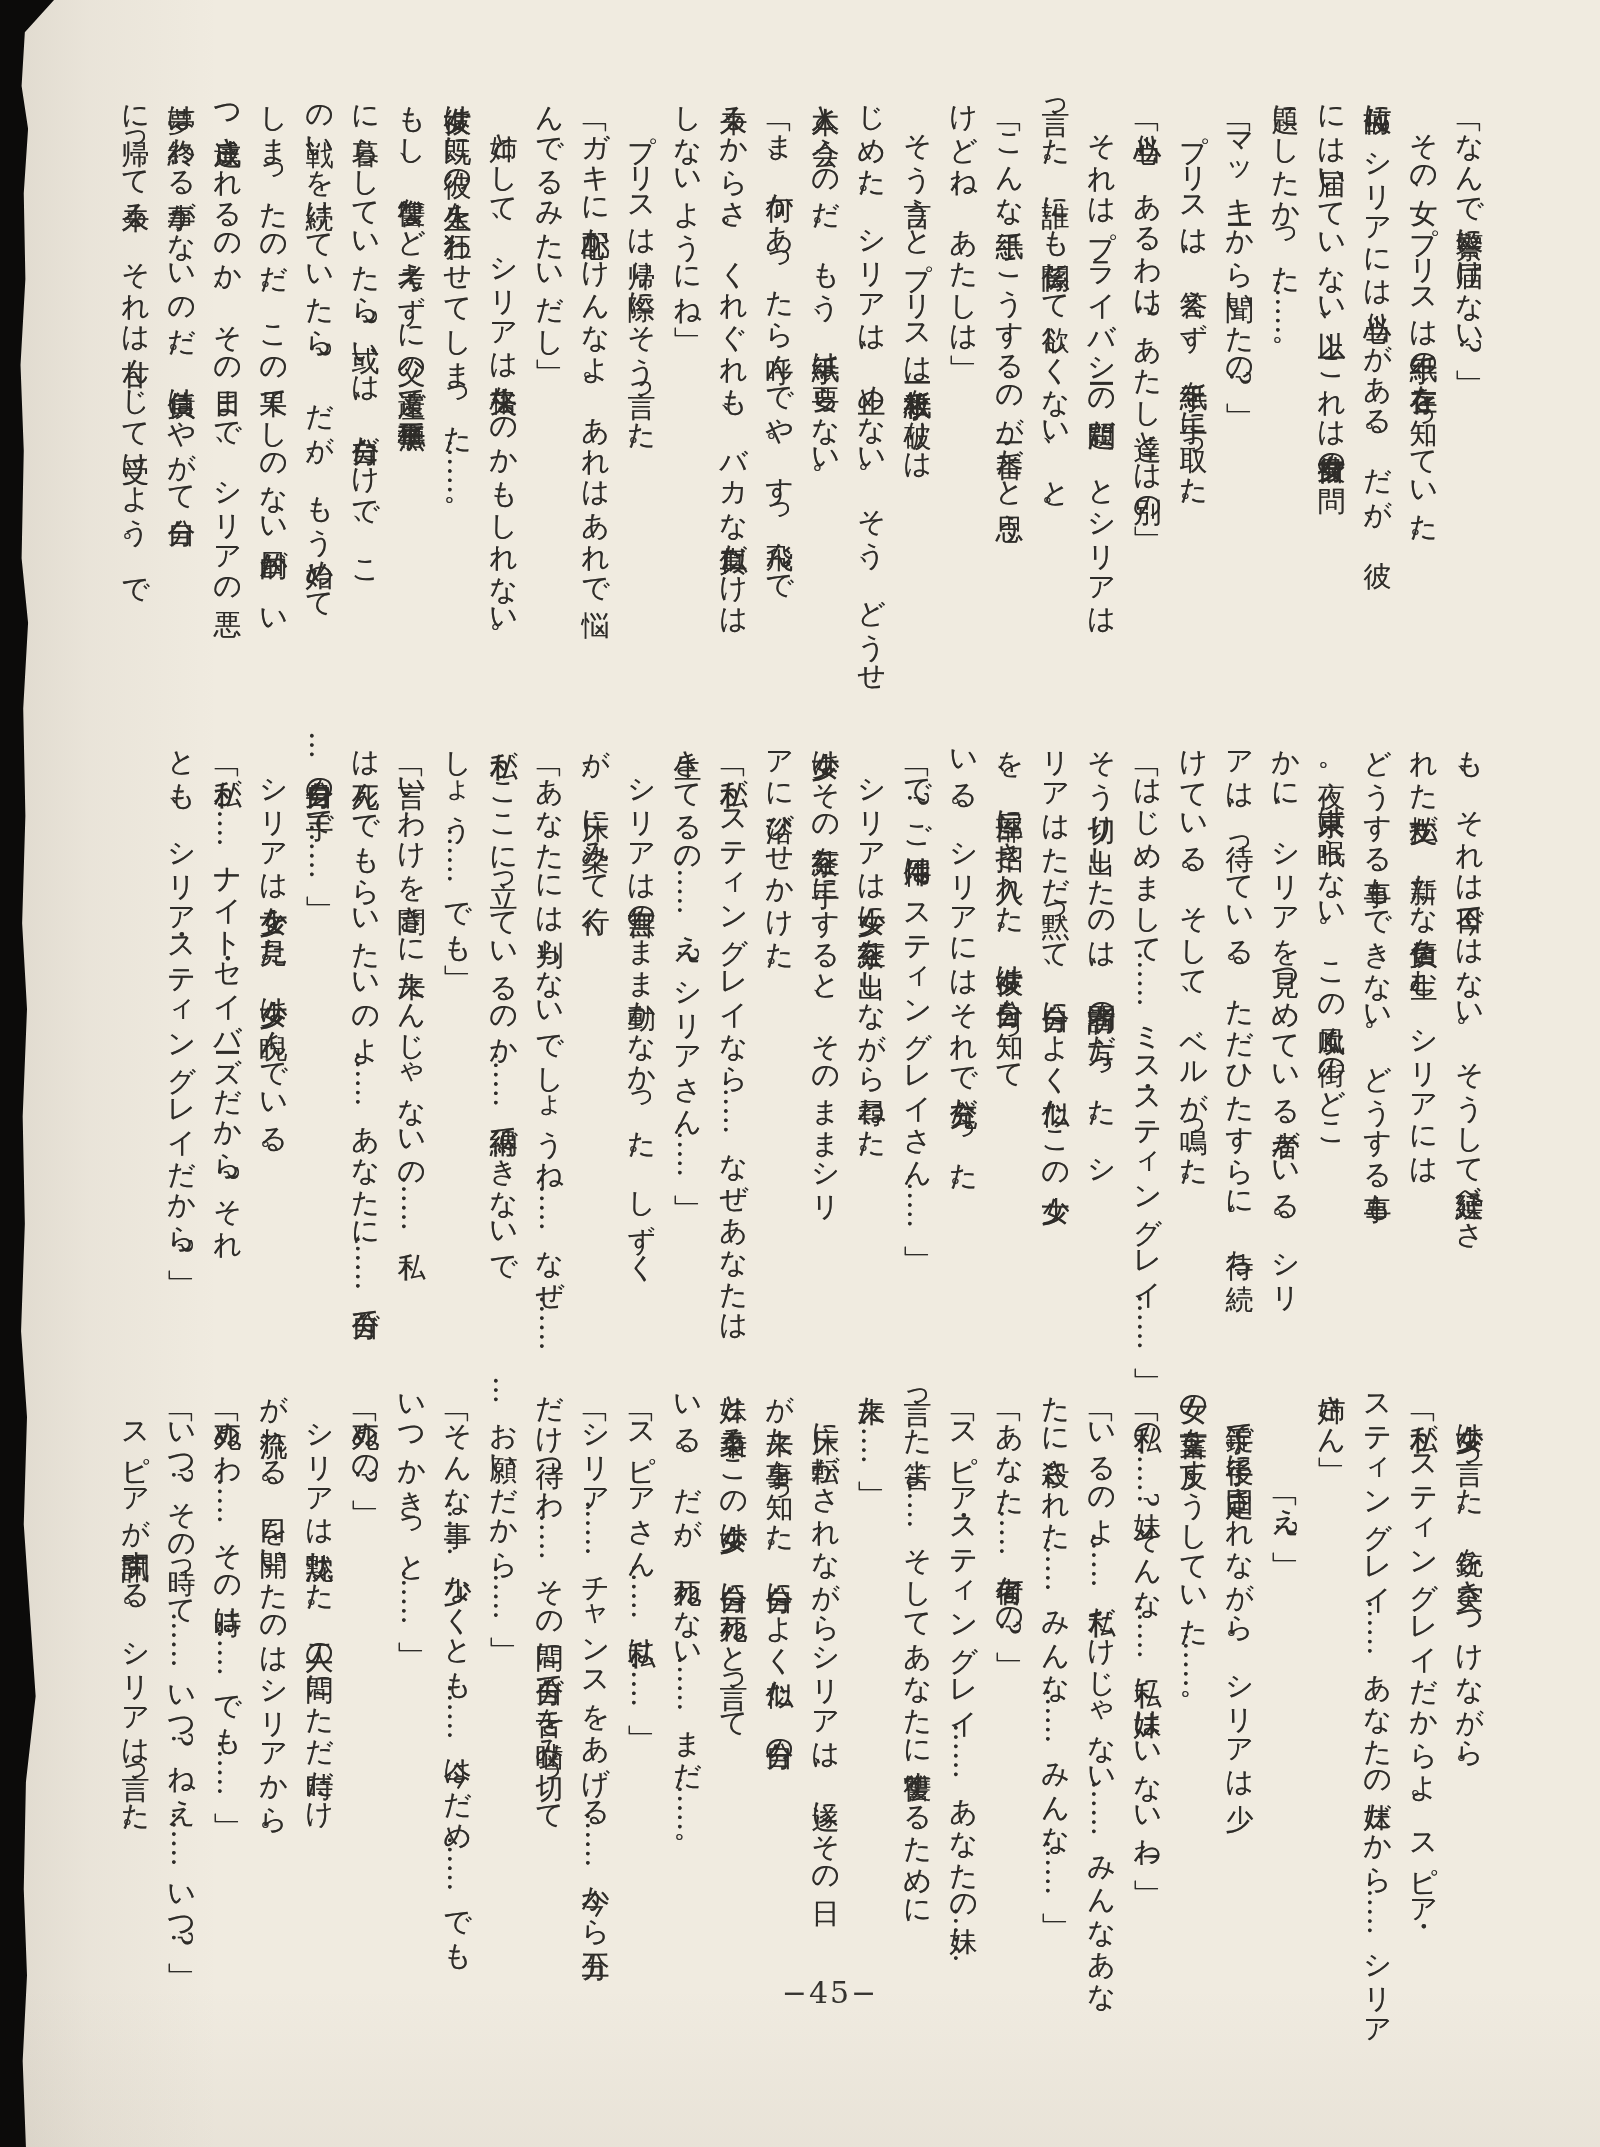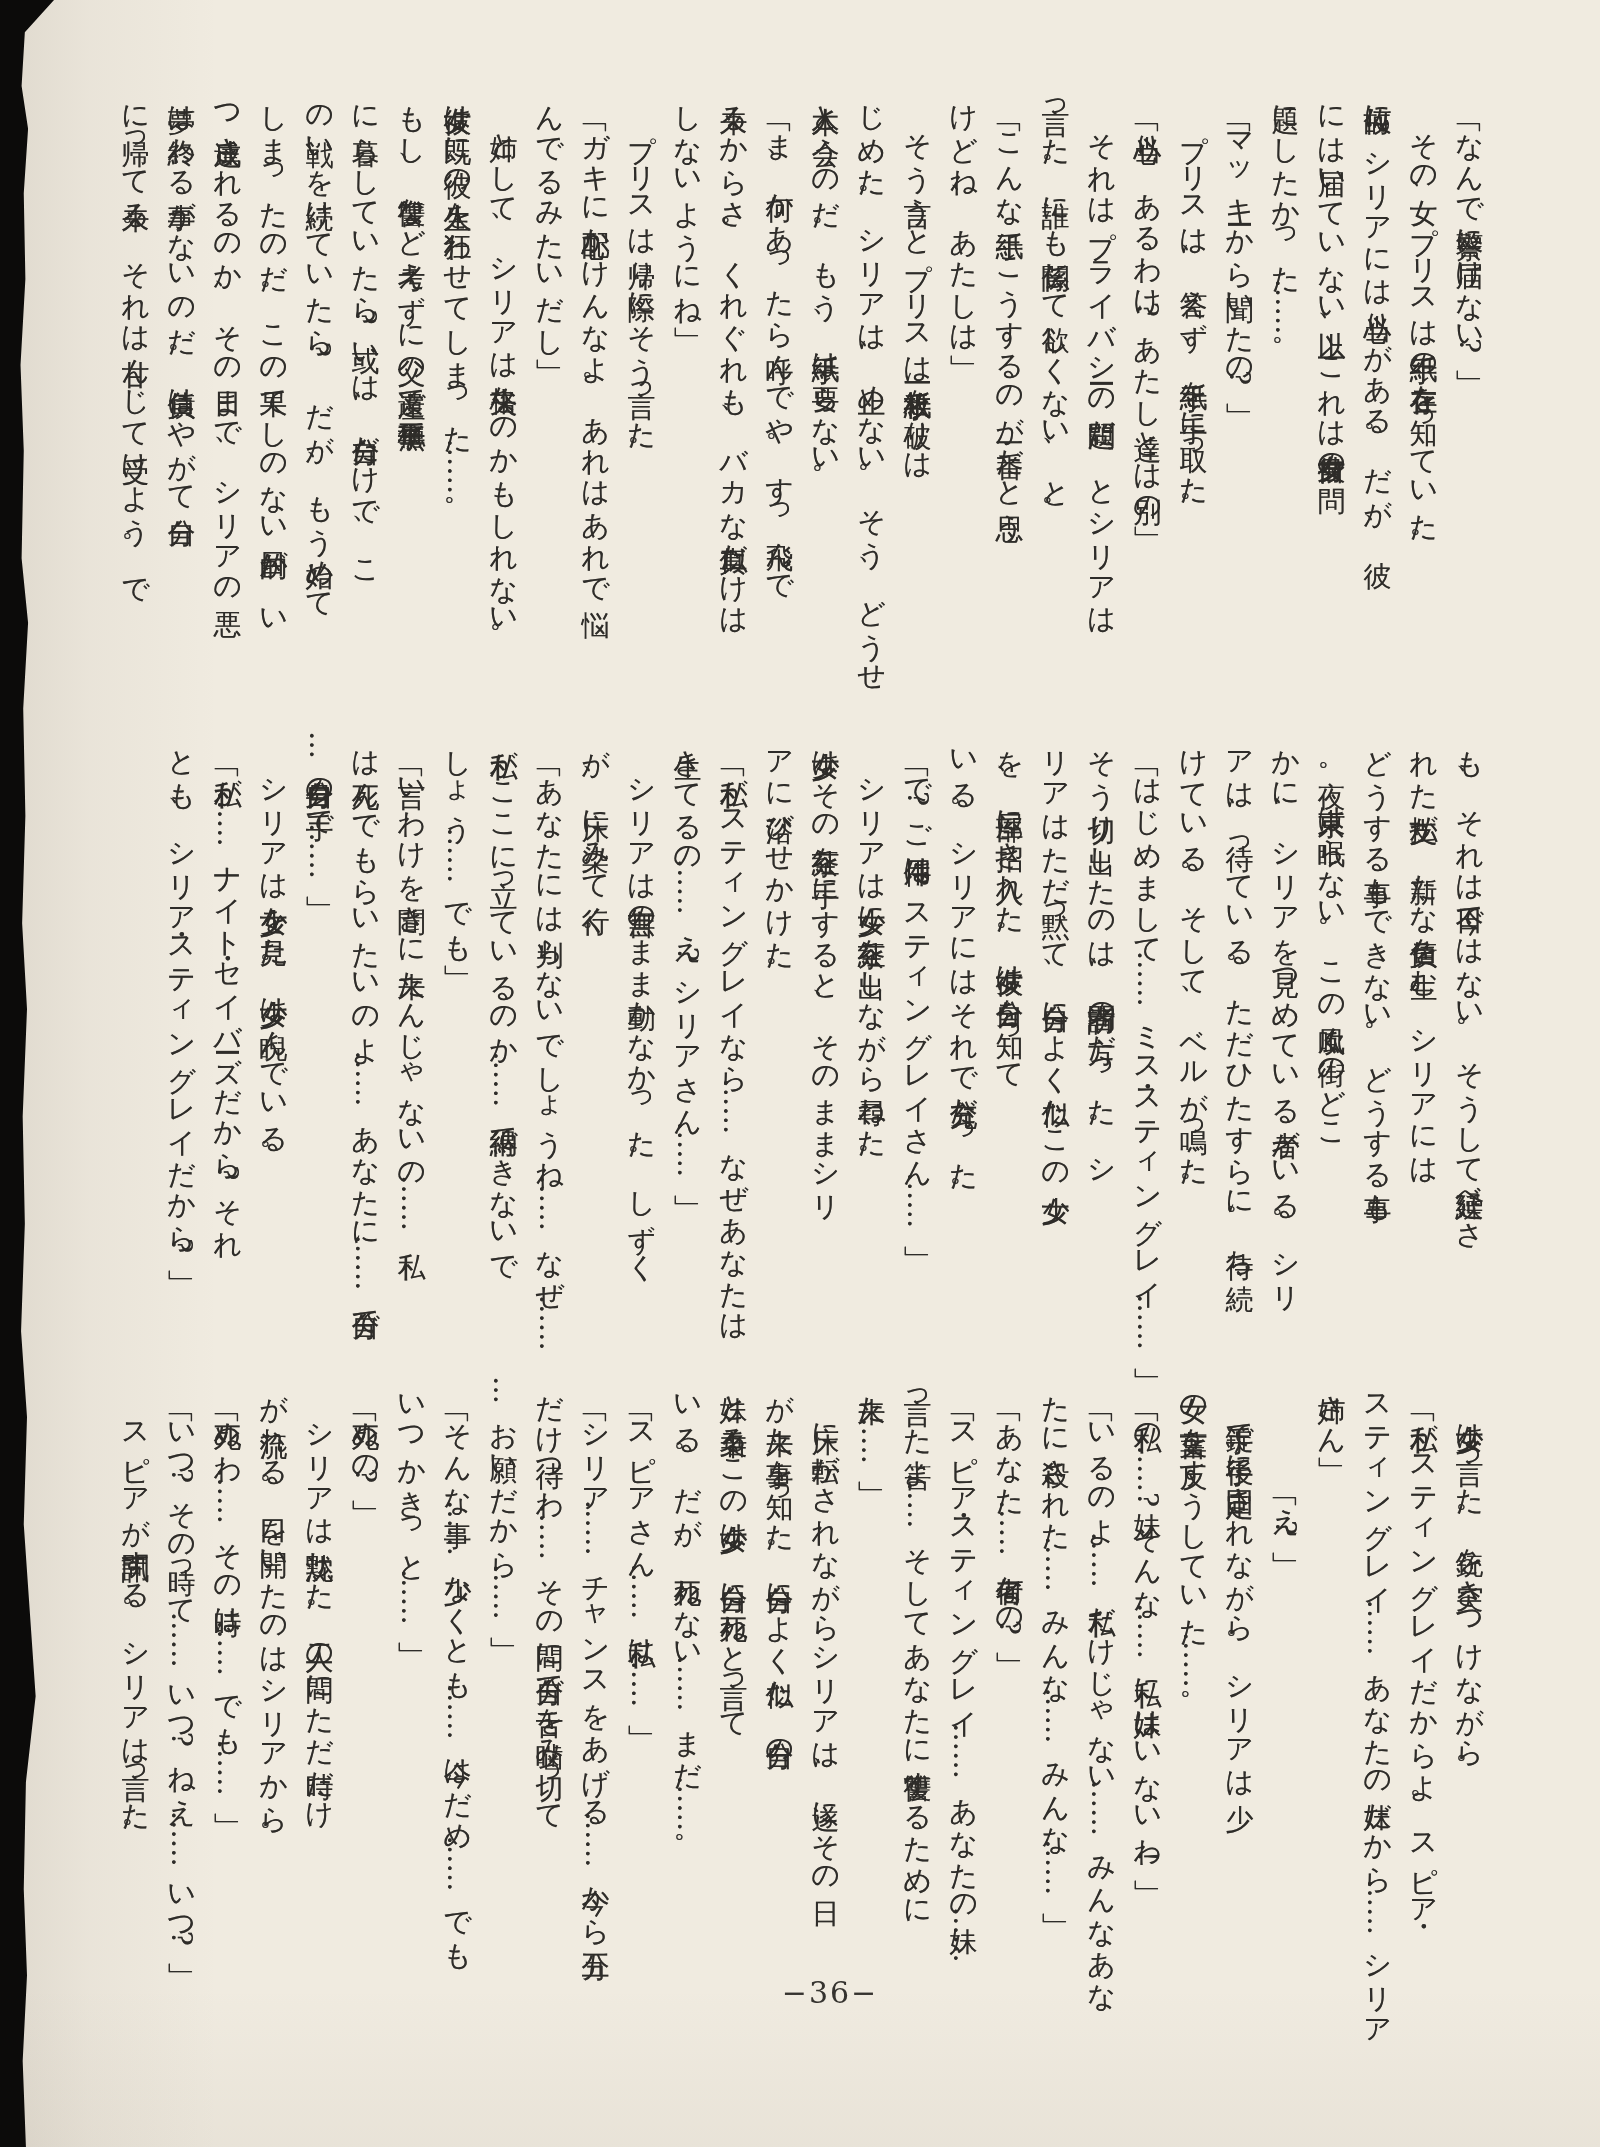--- a/index.html
+++ b/index.html
@@ -159,14 +159,14 @@
       <p class="tcol">　「そんな事……少なくとも……今はだめ……でも</p>
       <p class="tcol">いつかきっと……」</p>
       <p class="tcol">　「死ぬの?」</p>
       <p class="tcol">　シリアは沈黙した。二人の間にただ時だけ</p>
       <p class="tcol">が流れる。口を開いたのはシリアから。</p>
       <p class="tcol">　「死ぬわ……その時は……でも……」</p>
       <p class="tcol">　「いつ?その時って……いつ?ねえ……いつ?」</p>
       <p class="tcol">　スピアが訊問する。シリアは言った。</p>
     </section>
 
-  <div class="page-number">−36−</div>
+  <div class="page-number">−45−</div>
 </div>
 
 </body></html>

